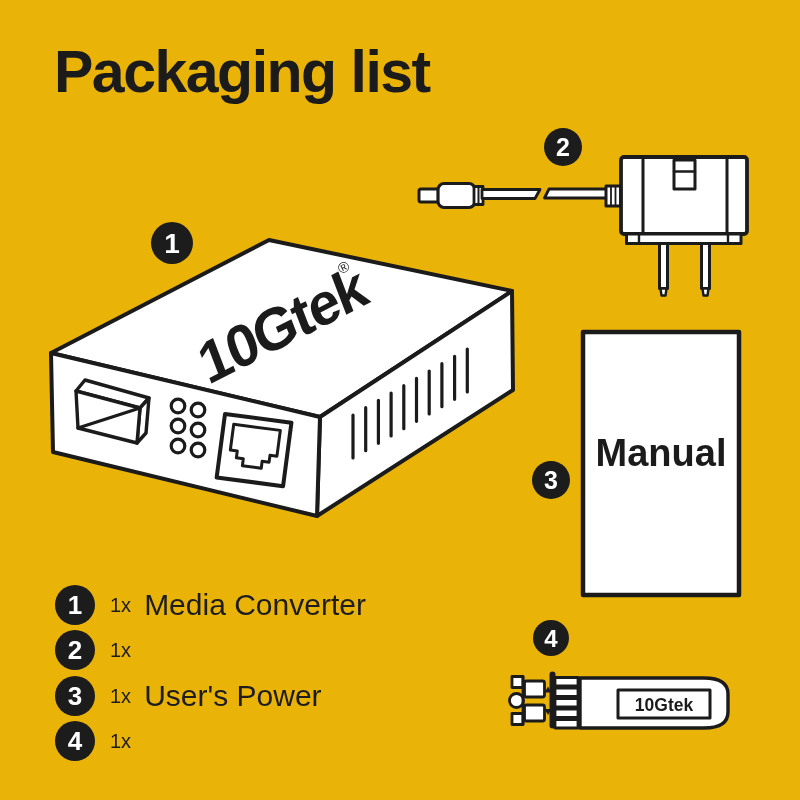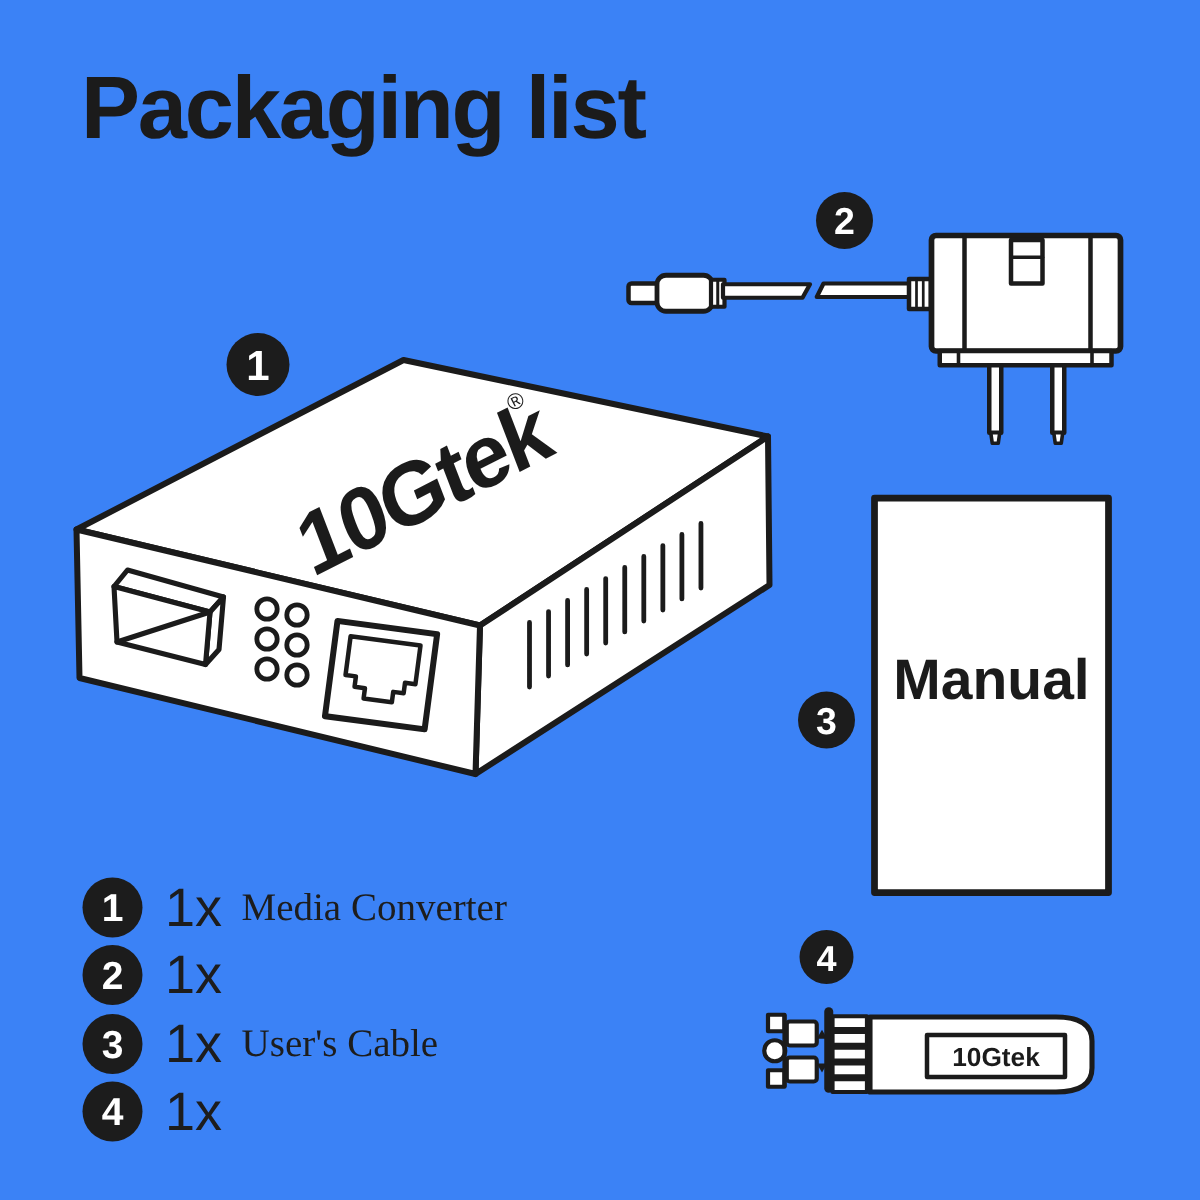--- a/index.html
+++ b/index.html
@@ -1,33 +1,33 @@
 <!DOCTYPE html>
 <html><head>
 <meta charset="utf-8">
 <style>
   html,body{margin:0;padding:0;background:#ffffff;}
   .canvas{
-    position:relative;width:800px;height:800px;background:#3b82f6;overflow:hidden;
+    position:relative;width:800px;height:800px;background:#eab308;overflow:hidden;
     font-family:"Liberation Sans","DejaVu Sans",sans-serif;color:#1b1b1b;
   }
   .page-title{
     position:absolute;left:54px;top:38px;margin:0;
     font-size:59px;font-weight:800;letter-spacing:-1.5px;color:#1b1b1b;
   }
   .diagram-svg{position:absolute;left:0;top:0;}
   .pk-list{position:absolute;left:0;top:0;width:100%;height:100%;}
   .row{position:absolute;left:55px;display:flex;align-items:center;height:40px;}
   .row-badge{
     width:40px;height:40px;border-radius:50%;background:#1c1c1c;color:#ffffff;
     font-weight:bold;font-size:26px;display:flex;align-items:center;justify-content:center;
     flex:0 0 auto;
   }
-  .row-qty{margin-left:15px;font-size:36px;color:#1d1d1d;white-space:pre;text-align:center;}
-  .row-name{margin-left:13px;font-size:26px;color:#1d1d1d;white-space:pre;font-family:Liberation Serif, serif;}
+  .row-qty{margin-left:15px;font-size:20px;color:#1d1d1d;white-space:pre;text-align:center;}
+  .row-name{margin-left:13px;font-size:30px;color:#1d1d1d;white-space:pre;}
 </style>
 </head>
 <body>
 
 <div class="canvas">
 
   <h1 class="page-title">Packaging list</h1>
 
   <svg class="diagram-svg" width="800" height="800" viewBox="0 0 800 800" fill="none" stroke="#1b1b1b" stroke-linejoin="round" stroke-linecap="round">
 
@@ -155,21 +155,21 @@
     </div>
 
     <div class="row" style="top:630px">
       <div class="row-badge">2</div>
       <span class="row-qty">1x</span>
     </div>
 
     <div class="row" style="top:676px">
       <div class="row-badge">3</div>
       <span class="row-qty">1x</span>
-      <span class="row-name">User's Cable</span>
+      <span class="row-name">User's Power</span>
     </div>
 
     <div class="row" style="top:721px">
       <div class="row-badge">4</div>
       <span class="row-qty">1x</span>
     </div>
 
   </div>
 </div>
 

